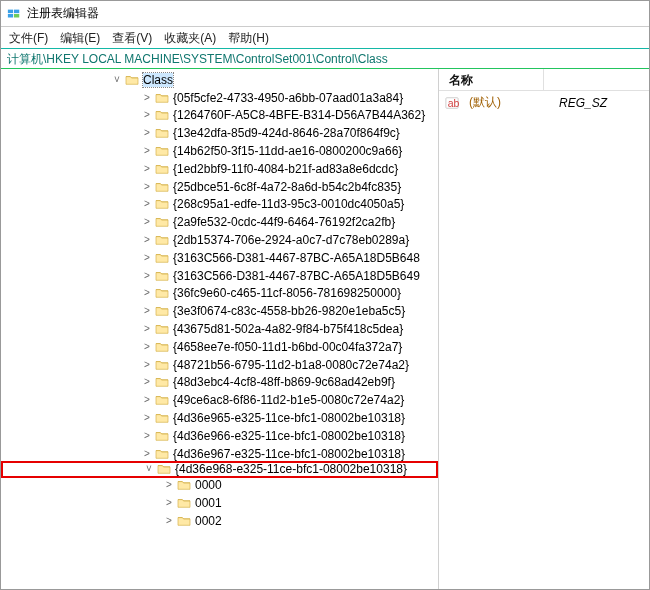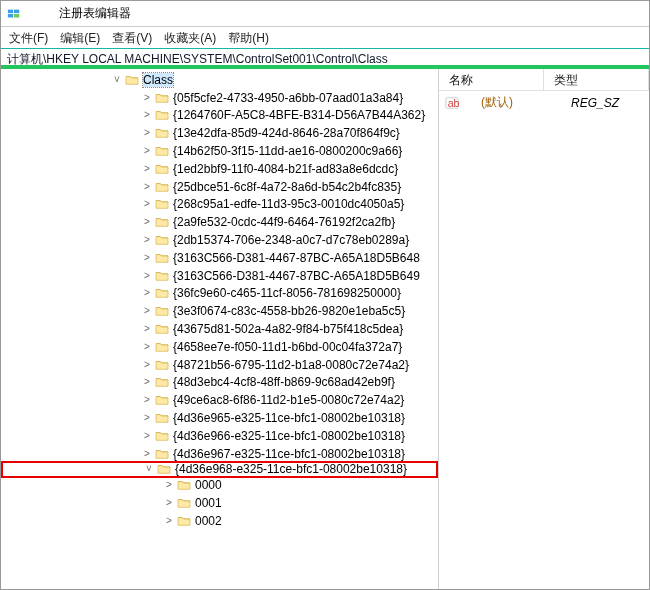--- a/index.html
+++ b/index.html
@@ -1,40 +1,40 @@
 <!DOCTYPE html>
 <html><head>
 <meta charset="utf-8">
 <style>
   * { box-sizing: border-box; margin: 0; padding: 0; font-family: "Microsoft YaHei", "SimSun", Tahoma, sans-serif; font-size: 12px; }
   body { background: #fff; width: 650px; height: 590px; overflow: hidden; }
   .window { display: flex; flex-direction: column; height: 100%; border: 1px solid #999; }
   .titlebar { display: flex; align-items: center; height: 26px; padding: 0 6px; background: #fff; border-bottom: 1px solid #ccc; }
   .titlebar .icon { width: 14px; height: 14px; margin-right: 6px; }
-  .titlebar .title { color: #000; margin-left: 32px; }
+  .titlebar .title { color: #000; }
   .menubar { display: flex; gap: 12px; height: 22px; padding: 3px 8px; background: #fff; border-bottom: 1px solid #14b8a6; }
   .menubar span { color: #222; cursor: default; }
-  .addressbar { height: 20px; padding: 2px 6px; background: #fff; border-bottom: 4px solid #22c55e; color: #0f172a; white-space: nowrap; overflow: hidden; }
+  .addressbar { height: 20px; padding: 2px 6px; background: #fff; border-bottom: 1px solid #22c55e; color: #0f766e; white-space: nowrap; overflow: hidden; }
   .content { flex: 1; display: flex; overflow: hidden; }
   .tree-pane { width: 438px; border-right: 1px solid #d0d0d0; overflow: hidden; background: #fff; }
   .tree { padding: 2px 0; }
   .tree-row { display: flex; align-items: center; height: 17.8px; white-space: nowrap; }
   .caret { width: 12px; text-align: center; color: #6b6b6b; font-size: 10px; line-height: 1; }
   .folder-icon { width: 14px; height: 12px; margin: 0 4px 0 2px; }
   .folder-icon svg { display: block; }
   .label { color: #000; }
   .label.selected { background: #cde8ff; outline: 1px dotted #888; text-align: center; }
   .tree-row.highlighted { border: 2px solid #e60000; margin: -2px 0; position: relative; z-index: 2; padding-right: 6px; }
   .values-pane { flex: 1; display: flex; flex-direction: column; }
   .col-headers { display: flex; height: 22px; border-bottom: 1px solid #e0e0e0; background: #fff; }
   .col-headers div { padding: 3px 10px; color: #111; border-right: 1px solid #e0e0e0; }
-  .col-name { width: 105px; }
+  .col-name { width: 105px; font-weight: bold; }
   .col-type { flex: 1; }
   .value-row { display: flex; align-items: center; padding: 3px 6px; }
-  .val-icon { width: 14px; height: 14px; margin-right: 22px; }
+  .val-icon { width: 14px; height: 14px; margin-right: 10px; }
   .val-name { width: 90px; color: #a16207; }
   .val-type { color: #000; font-style: italic; }
 </style>
 </head>
 <body>
 
 <div class="window">
 
   <div class="titlebar">
     <span class="icon">
@@ -152,21 +152,21 @@
             <span class="label">{2a9fe532-0cdc-44f9-6464-76192f2ca2fb}</span>
           </div>
           <div class="tree-row" style="padding-left: 140px;">
             <span class="caret">&gt;</span>
             <span class="folder-icon">
               <svg viewBox="0 0 16 14" width="14" height="12">
                 <path d="M1 3 h5 l1.5 1.5 H15 V12 H1 Z" fill="#ffe9a6" stroke="#d6b24a" stroke-width="0.8"></path>
                 <path d="M1 3 h5 l1.5 1.5 H15" fill="none" stroke="#d6b24a" stroke-width="0.8"></path>
               </svg>
             </span>
-            <span class="label">{2db15374-706e-2348-a0c7-d7c78eb0289a}</span>
+            <span class="label">{2db15374-706e-2924-a0c7-d7c78eb0289a}</span>
           </div>
           <div class="tree-row" style="padding-left: 140px;">
             <span class="caret">&gt;</span>
             <span class="folder-icon">
               <svg viewBox="0 0 16 14" width="14" height="12">
                 <path d="M1 3 h5 l1.5 1.5 H15 V12 H1 Z" fill="#ffe9a6" stroke="#d6b24a" stroke-width="0.8"></path>
                 <path d="M1 3 h5 l1.5 1.5 H15" fill="none" stroke="#d6b24a" stroke-width="0.8"></path>
               </svg>
             </span>
             <span class="label">{3163C566-D381-4467-87BC-A65A18D5B648</span>
@@ -319,21 +319,20 @@
                 <path d="M1 3 h5 l1.5 1.5 H15" fill="none" stroke="#d6b24a" stroke-width="0.8"></path>
               </svg>
             </span>
             <span class="label">0002</span>
           </div>
         </div>
     </div>
     <div class="values-pane">
       <div class="col-headers">
         <div class="col-name">名称</div>
-        <div class="col-type">类型</div>
       </div>
       <div id="value-list">
           <div class="value-row">
             <span class="val-icon"><svg viewBox="0 0 16 16" width="14" height="14">
                 <rect x="1" y="2" width="14" height="12" rx="1" fill="#fff" stroke="#c8c8c8"></rect>
                 <text x="3" y="12" font-size="9" fill="#d04040" font-family="sans-serif">ab</text>
               </svg></span>
             <span class="val-name">(默认)</span>
             <span class="val-type">REG_SZ</span>
           </div>

